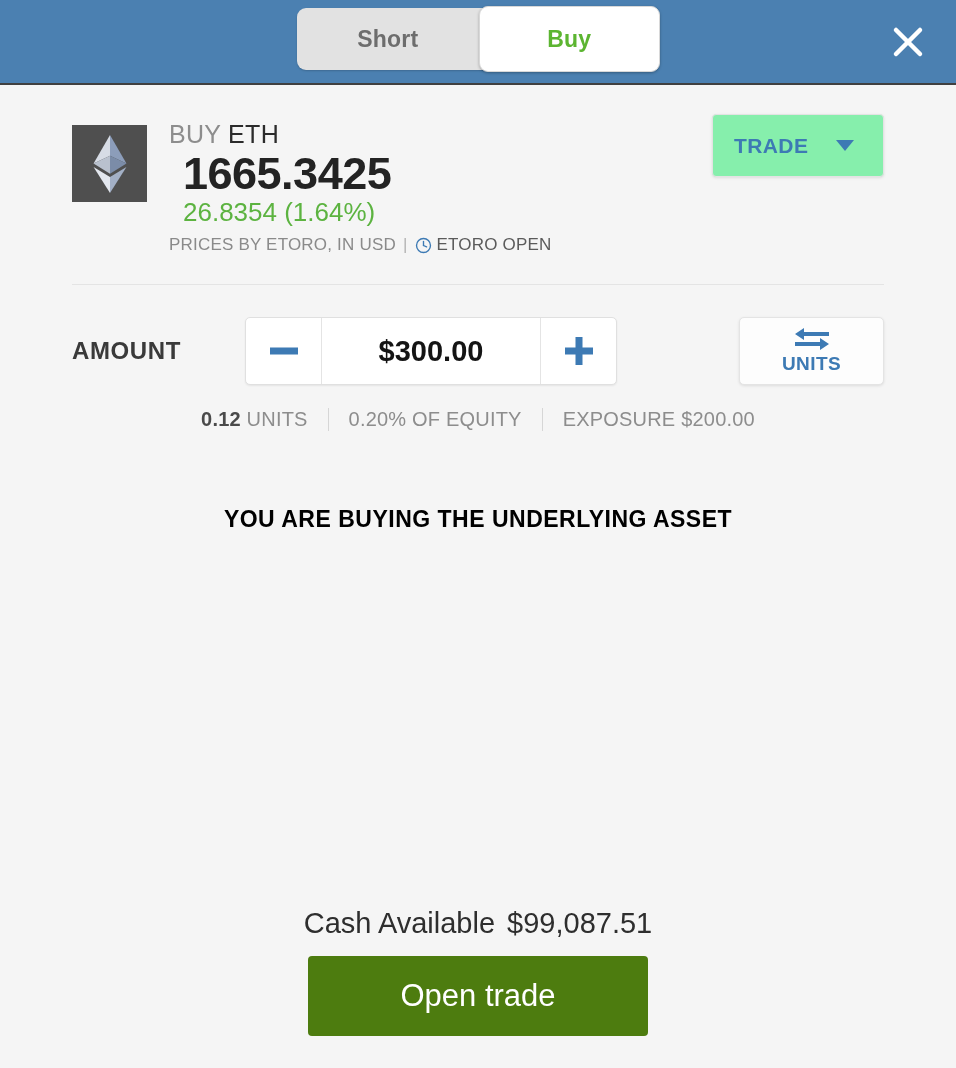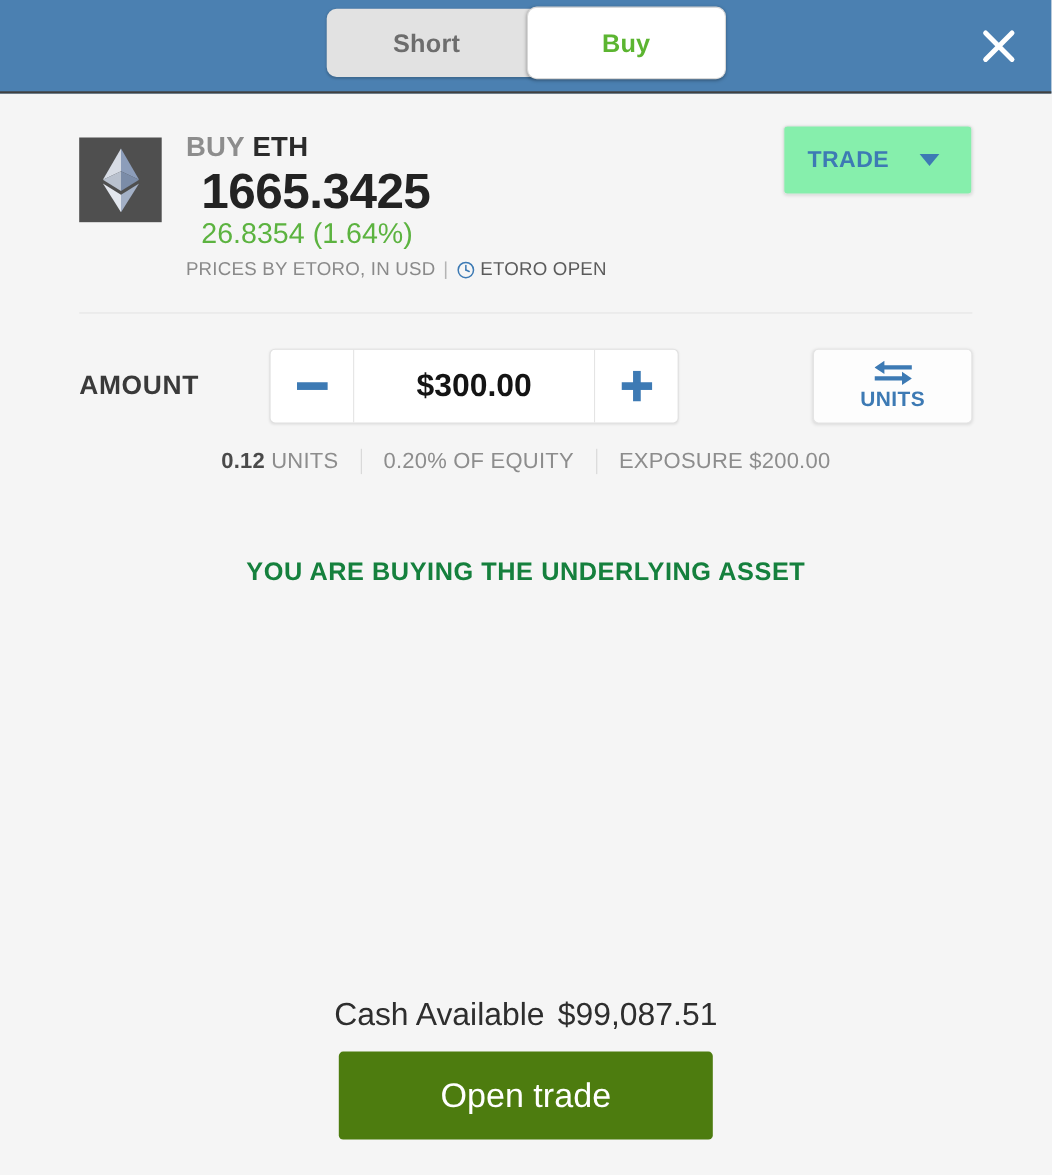--- a/index.html
+++ b/index.html
@@ -94,21 +94,21 @@
     display: flex;
     align-items: center;
     justify-content: center;
     margin-top: 5px;
   }
 
   .asset-info { margin-left: 22px; flex: 1 1 auto; }
 
   .asset-title {
     font-size: 25px;
-    font-weight: bold;
+    font-weight: normal;
     letter-spacing: .3px;
     line-height: 1.15;
   }
   .asset-title .dir { color: #8d8d8d; }
   .asset-title .sym { color: #2b2b2b; }
 
   .asset-price-line {
     display: flex;
     align-items: baseline;
     margin-top: 1px;
@@ -256,21 +256,21 @@
     background: #d6d6d6;
     margin: 0 20px;
   }
 
   
   .notice {
     text-align: center;
     margin-top: 75px;
     font-size: 23px;
     font-weight: bold;
-    color: #15803d;
+    color: #000000;
     letter-spacing: .5px;
   }
 
   
   .footer {
     position: absolute;
     left: 0;
     right: 0;
     bottom: 32px;
     text-align: center;

